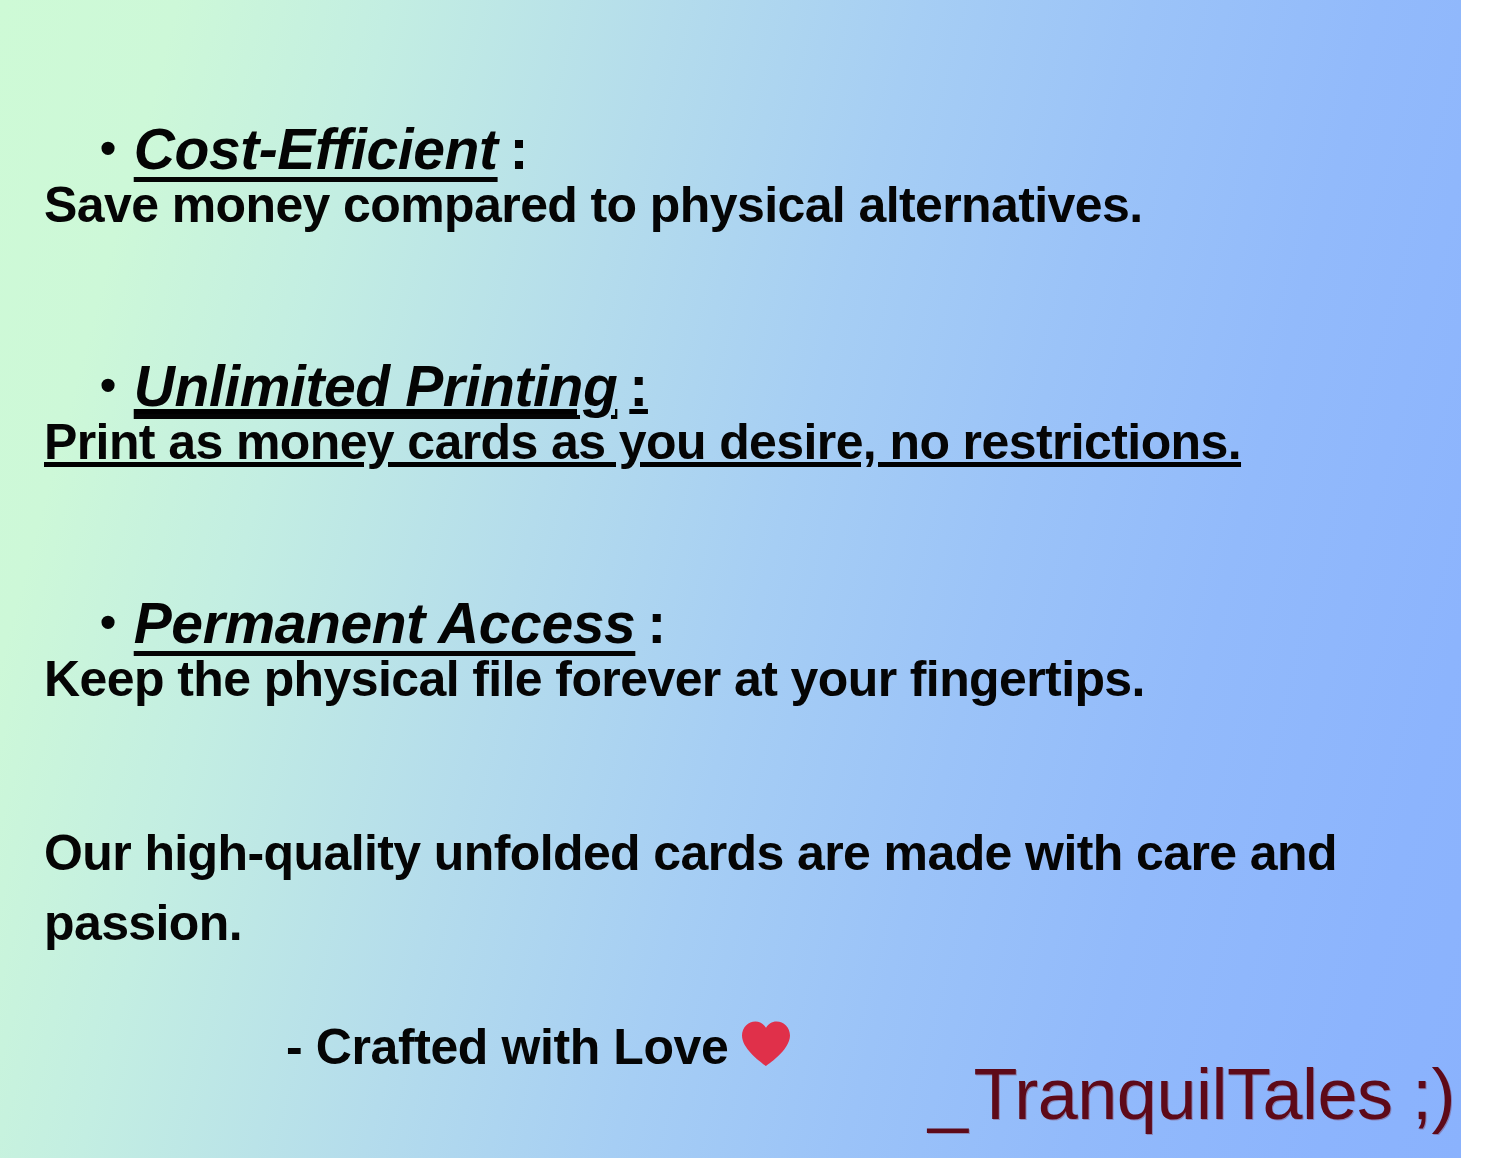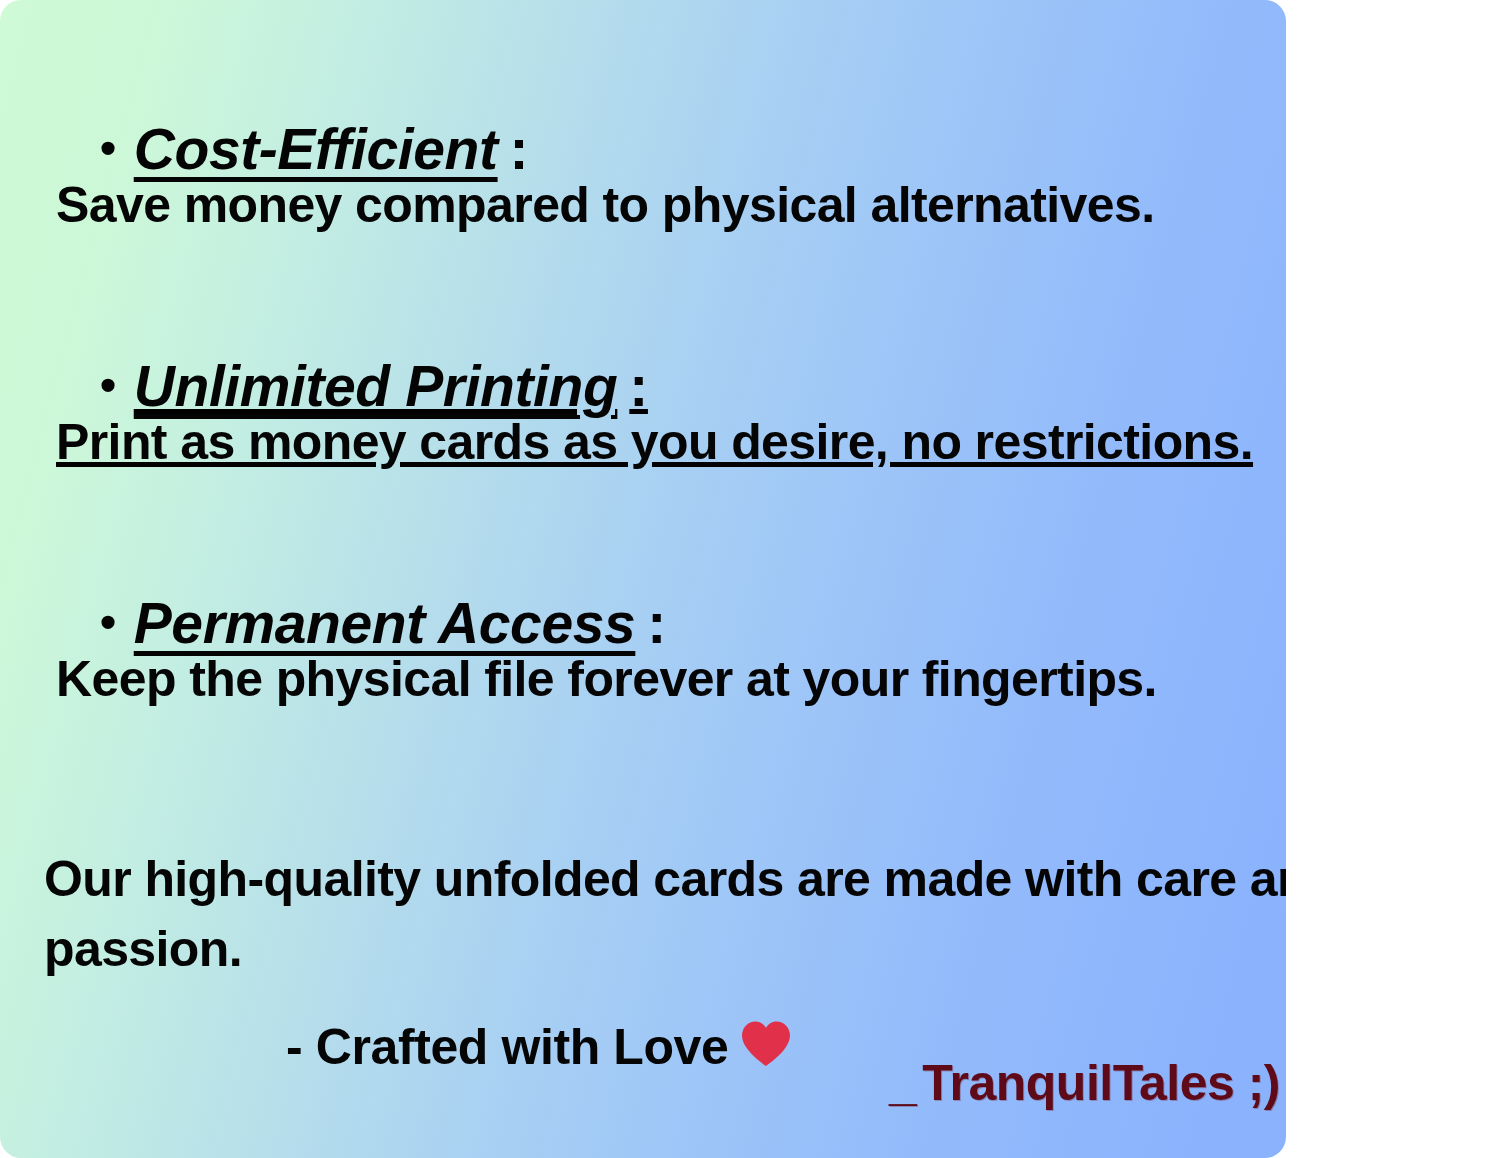--- a/index.html
+++ b/index.html
@@ -8,36 +8,35 @@
   }
   body {
     width: 1500px;
     height: 1158px;
     overflow: hidden;
     font-family: "Liberation Sans", "DejaVu Sans", sans-serif;
   }
 
   #slide {
     position: relative;
-    width: 1286px;
+    width: 1461px;
     height: 1158px;
     box-sizing: border-box;
     background:
       linear-gradient(105deg,
         #cefad6 0%,
         #cdf8d8 10%,
         #c3eee2 22%,
         #b4dcec 38%,
         #a6cef4 52%,
         #9bc3f8 65%,
         #92bafb 78%,
         #8cb4fd 92%,
         #8ab2fd 100%);
     overflow: hidden;
-    border-radius: 21px;
   }
 
   
   .feature {
     position: absolute;
     left: 0;
     width: 1500px;
   }
 
   .feature-head {
@@ -66,21 +65,21 @@
     text-underline-offset: 8px;
   }
   .feature-head .head-colon {
     font-style: normal;
     font-weight: 700;
     margin-left: 12px;
   }
 
   .feature-body {
     display: block;
-    padding-left: 56px;
+    padding-left: 44px;
     white-space: nowrap;
     font-size: 50px;
     line-height: 1.06;
     font-weight: 700;
     color: #050505;
     letter-spacing: -0.6px;
   }
 
   
   #closing {
@@ -88,21 +87,20 @@
     left: 0;
     top: 818px;
     width: 1420px;
     padding-left: 44px;
     box-sizing: border-box;
     font-size: 50px;
     line-height: 1.40;
     font-weight: 700;
     color: #050505;
     letter-spacing: -0.6px;
-    margin-top: 26px;
   }
 
   
   #crafted {
     position: absolute;
     left: 0;
     top: 972px;
     width: 1500px;
     padding-left: 286px;
     box-sizing: border-box;
@@ -119,23 +117,23 @@
     margin-left: 12px;
     vertical-align: -4px;
   }
 
   
   #signature {
     position: absolute;
     right: 6px;
     top: 1058px;
     white-space: nowrap;
-    font-size: 50px;
+    font-size: 72px;
     line-height: 1.0;
-    font-weight: 700;
+    font-weight: 400;
     color: #5e0a19;
     letter-spacing: -0.5px;
     text-shadow: 1px 1px 0 rgba(120,40,60,0.35);
   }
   #signature .sig-underscore {
     display: inline-block;
     margin-right: 6px;
   }
 </style>
 </head>

